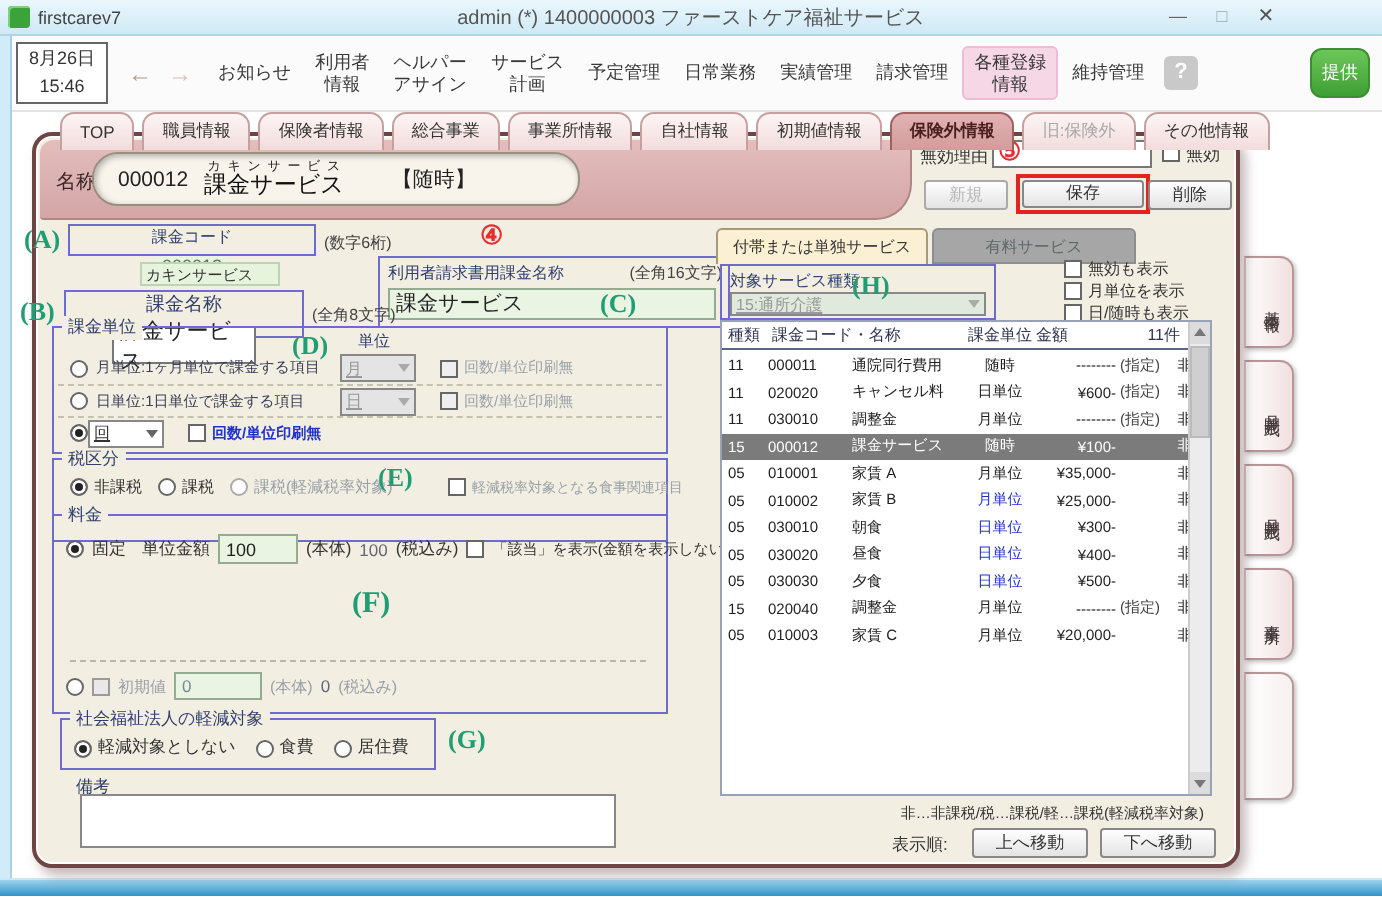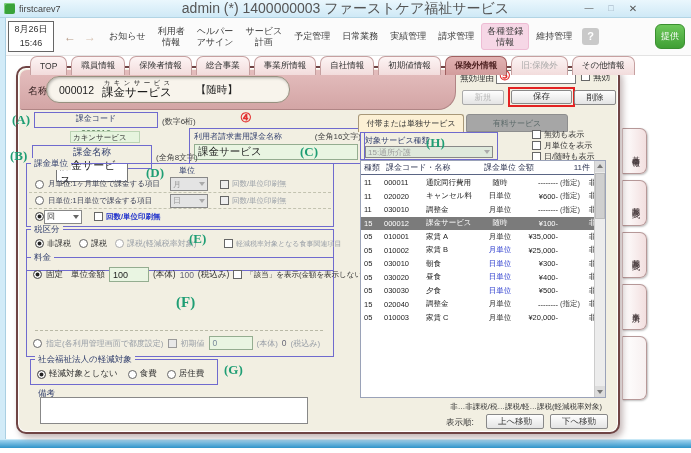--- a/index.html
+++ b/index.html
@@ -4,21 +4,21 @@
 <style>
   * { margin:0; padding:0; box-sizing:border-box; }
   html,body { background:#fff; }
   body { font-family:"Liberation Sans","DejaVu Sans",sans-serif; }
   .screen { position:relative; width:691px; height:453px; background:#fff; overflow:hidden; font-size:9px; color:#333; }
 
   
   .titlebar { position:absolute; left:0; top:0; width:691px; height:18px; background:linear-gradient(#eaf7fd,#cfe9f6); border-bottom:1px solid #b2d4e4; display:flex; align-items:center; padding:0 4px; }
   .appicon { width:11px; height:11px; background:#3aa33a; border-radius:2px; box-shadow:inset 1px 1px 0 #7fd07f; margin-right:4px; }
   .apptitle { font-size:9px; color:#444; }
-  .wintitle { position:absolute; left:50%; transform:translateX(-50%); font-size:14px; color:#555; white-space:nowrap; }
+  .wintitle { position:absolute; left:50%; transform:translateX(-50%); font-size:10px; color:#555; white-space:nowrap; }
   .winbtns { position:absolute; right:47px; top:1px; display:flex; }
   .winbtn { width:22px; height:15px; text-align:center; font-size:9px; line-height:15px; color:#666; }
   .winbtn.dim { color:#9ab; }
   .winbtn.close { color:#555; font-size:10px; }
 
   .leftstrip { position:absolute; left:0; top:18px; width:6px; height:421px; background:#d2ebf8; border-right:1px solid #aacfe2; }
   .bottombar { position:absolute; left:0; top:439px; width:691px; height:9px; background:linear-gradient(#9ed3ef,#2f93c8); border-top:1px solid #c8e8f6; }
 
   
   .navbar { position:absolute; left:6px; top:18px; width:685px; height:38px; background:#fbfbfb; border-bottom:1px solid #e3e3e3; display:flex; align-items:center; padding:0 4px 0 2px; }
@@ -60,21 +60,21 @@
   .flbl { font-size:8px; color:#33406e; }
   .code-val { background:#e9f5e2; color:#567a56; font-size:9px; padding:0 3px; }
 
   .grp { background:transparent; }
   .grp-label { position:absolute; left:4px; top:-6px; background:#f2efe2; padding:0 3px; font-size:8.5px; color:#33406e; }
 
   .radio { width:9px; height:9px; border:1px solid #666; border-radius:50%; background:#fff; display:inline-block; flex:none; }
   .radio.on { box-shadow:inset 0 0 0 1.5px #fff; background:#222; }
   .chk { width:9px; height:9px; border:1px solid #666; background:#fff; display:inline-block; flex:none; }
   .chk.dis { background:#e8e8e8; border-color:#9a9a9a; }
-  .sel { display:inline-flex; align-items:center; justify-content:space-between; border:1px solid #888; background:#fff; font-size:8px; color:#333; padding:0 2px; height:14px; }
+  .sel { display:inline-flex; align-items:center; justify-content:space-between; border:1px solid #888; background:#fff; font-size:8px; color:#333; padding:0 2px; height:14px;text-decoration:underline; }
   .sel.dis { background:#e4e4e4; color:#999; }
   .sel i { font-style:normal; }
   .tri { width:0; height:0; border-left:3px solid transparent; border-right:3px solid transparent; border-top:4px solid #666; margin-left:3px; }
   .sel.dis .tri { border-top-color:#aaa; }
 
   .unit-rows { position:absolute; left:2px; top:12px; right:2px; }
   .unit-row { display:flex; align-items:center; height:16px; padding-left:6px; }
   .unit-row + .unit-row { border-top:1px dashed #c3c3b0; }
   .u-lbl { font-size:7.5px; color:#3a3f55; width:122px; margin-left:4px; }
   .unit-row .sel { width:38px; }
@@ -367,21 +367,20 @@
         <span class="inp green" style="width:40px;height:15px;font-size:9px">100</span>
         <span class="lbl" style="position:static">(本体)</span>
         <span class="flat">100</span>
         <span class="lbl" style="position:static">(税込み)</span>
         <span class="chk"></span>
         <span class="lbl" style="position:static;font-size:7.5px">「該当」を表示(金額を表示しない)</span>
       </div>
       <div class="dashsep" style="left:8px;top:72px;width:288px"></div>
       <div class="price-row" style="position:absolute;left:6px;top:78px">
         <span class="radio"></span>
-        <span class="lbl dim2" style="position:static;font-size:8px">指定(各利用管理画面で都度設定)</span>
         <span class="chk dis"></span>
         <span class="lbl dim2" style="position:static;font-size:8px">初期値</span>
         <span class="inp green" style="width:44px;height:14px;font-size:8.5px;color:#789">0</span>
         <span class="lbl dim2" style="position:static;font-size:8px">(本体)</span>
         <span class="flat">0</span>
         <span class="lbl dim2" style="position:static;font-size:8px">(税込み)</span>
       </div>
     </div>
 
     <div class="grp box-blue" style="left:12px;top:291px;width:188px;height:26px">

